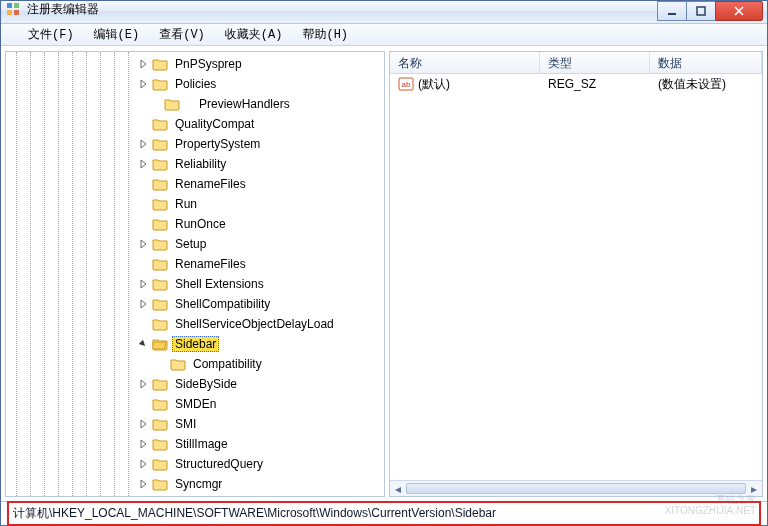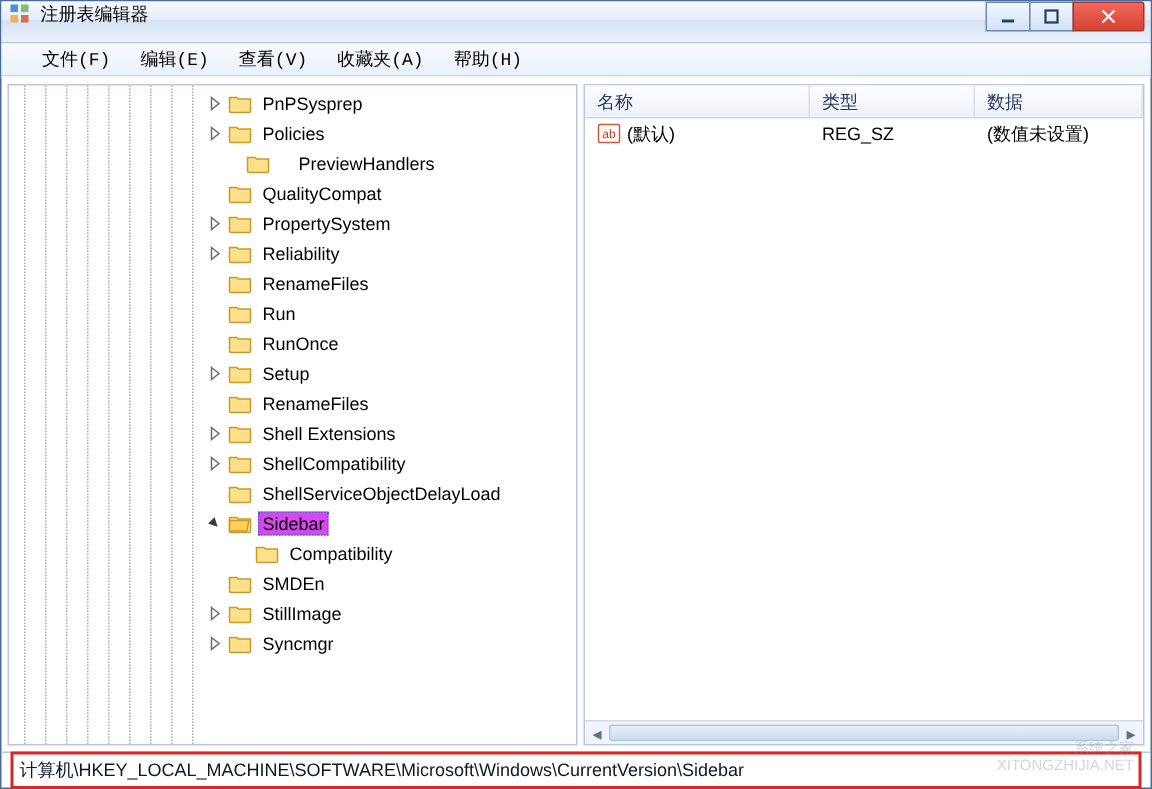--- a/index.html
+++ b/index.html
@@ -86,21 +86,21 @@
     white-space: nowrap;
   }
   .tw { width: 14px; height: 14px; display:inline-flex; align-items:center; justify-content:center; margin-right: 2px; cursor:pointer; }
   .tw svg { display:block; }
   .foldericon {
     width: 16px; height: 14px; margin-right: 4px;
     display:inline-flex; align-items:center; justify-content:center;
   }
   .nodelabel { padding: 1px 3px; }
   .nodelabel.selected {
-    background: #d946ef;
+    background: #fde047;
     border: 1px dotted #3d6fca;
     padding: 0 2px;
     text-align: center;
   }
   .listpane {
     flex: 1;
     border: 1px solid #b9c8de;
     margin: 4px 4px 4px 4px;
     display: flex;
     flex-direction: column;
@@ -422,41 +422,80 @@
             </span>
             <span class="foldericon">
               <svg width="16" height="14" viewBox="0 0 16 14">
                 <path d="M1 3h5l1 1h8v8a1 1 0 0 1-1 1H2a1 1 0 0 1-1-1z" fill="#ffe08a" stroke="#c79a2b"></path>
               </svg>
             </span>
             <span class="nodelabel">Compatibility</span>
           </div>
           <div class="treerow" style="padding-left: 130px;">
             <span class="tw">
+              <svg width="10" height="10" viewBox="0 0 10 10">
+                <path d="M3 1 L8 5 L3 9 Z" fill="none" stroke="#6b6b6b"></path>
+              </svg>
+            </span>
+            <span class="foldericon">
+              <svg width="16" height="14" viewBox="0 0 16 14">
+                <path d="M1 3h5l1 1h8v8a1 1 0 0 1-1 1H2a1 1 0 0 1-1-1z" fill="#ffe08a" stroke="#c79a2b"></path>
+              </svg>
+            </span>
+            <span class="nodelabel">SideBySide</span>
+          </div>
+          <div class="treerow" style="padding-left: 130px;">
+            <span class="tw">
               <svg width="10" height="10"></svg>
             </span>
             <span class="foldericon">
               <svg width="16" height="14" viewBox="0 0 16 14">
                 <path d="M1 3h5l1 1h8v8a1 1 0 0 1-1 1H2a1 1 0 0 1-1-1z" fill="#ffe08a" stroke="#c79a2b"></path>
               </svg>
             </span>
             <span class="nodelabel">SMDEn</span>
           </div>
           <div class="treerow" style="padding-left: 130px;">
             <span class="tw">
               <svg width="10" height="10" viewBox="0 0 10 10">
                 <path d="M3 1 L8 5 L3 9 Z" fill="none" stroke="#6b6b6b"></path>
               </svg>
             </span>
             <span class="foldericon">
               <svg width="16" height="14" viewBox="0 0 16 14">
                 <path d="M1 3h5l1 1h8v8a1 1 0 0 1-1 1H2a1 1 0 0 1-1-1z" fill="#ffe08a" stroke="#c79a2b"></path>
               </svg>
             </span>
+            <span class="nodelabel">SMI</span>
+          </div>
+          <div class="treerow" style="padding-left: 130px;">
+            <span class="tw">
+              <svg width="10" height="10" viewBox="0 0 10 10">
+                <path d="M3 1 L8 5 L3 9 Z" fill="none" stroke="#6b6b6b"></path>
+              </svg>
+            </span>
+            <span class="foldericon">
+              <svg width="16" height="14" viewBox="0 0 16 14">
+                <path d="M1 3h5l1 1h8v8a1 1 0 0 1-1 1H2a1 1 0 0 1-1-1z" fill="#ffe08a" stroke="#c79a2b"></path>
+              </svg>
+            </span>
             <span class="nodelabel">StillImage</span>
+          </div>
+          <div class="treerow" style="padding-left: 130px;">
+            <span class="tw">
+              <svg width="10" height="10" viewBox="0 0 10 10">
+                <path d="M3 1 L8 5 L3 9 Z" fill="none" stroke="#6b6b6b"></path>
+              </svg>
+            </span>
+            <span class="foldericon">
+              <svg width="16" height="14" viewBox="0 0 16 14">
+                <path d="M1 3h5l1 1h8v8a1 1 0 0 1-1 1H2a1 1 0 0 1-1-1z" fill="#ffe08a" stroke="#c79a2b"></path>
+              </svg>
+            </span>
+            <span class="nodelabel">StructuredQuery</span>
           </div>
           <div class="treerow" style="padding-left: 130px;">
             <span class="tw">
               <svg width="10" height="10" viewBox="0 0 10 10">
                 <path d="M3 1 L8 5 L3 9 Z" fill="none" stroke="#6b6b6b"></path>
               </svg>
             </span>
             <span class="foldericon">
               <svg width="16" height="14" viewBox="0 0 16 14">
                 <path d="M1 3h5l1 1h8v8a1 1 0 0 1-1 1H2a1 1 0 0 1-1-1z" fill="#ffe08a" stroke="#c79a2b"></path>

